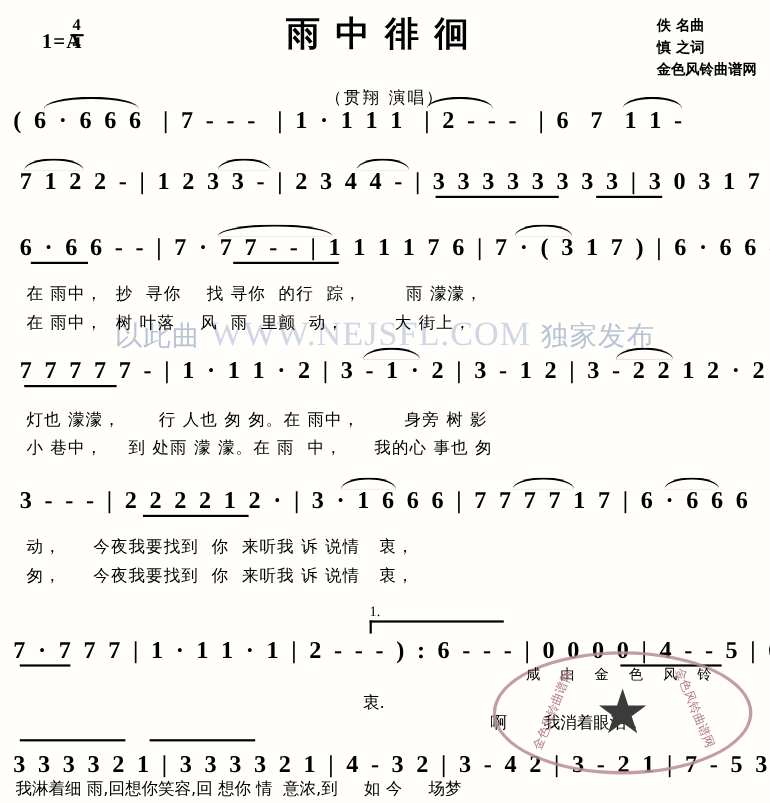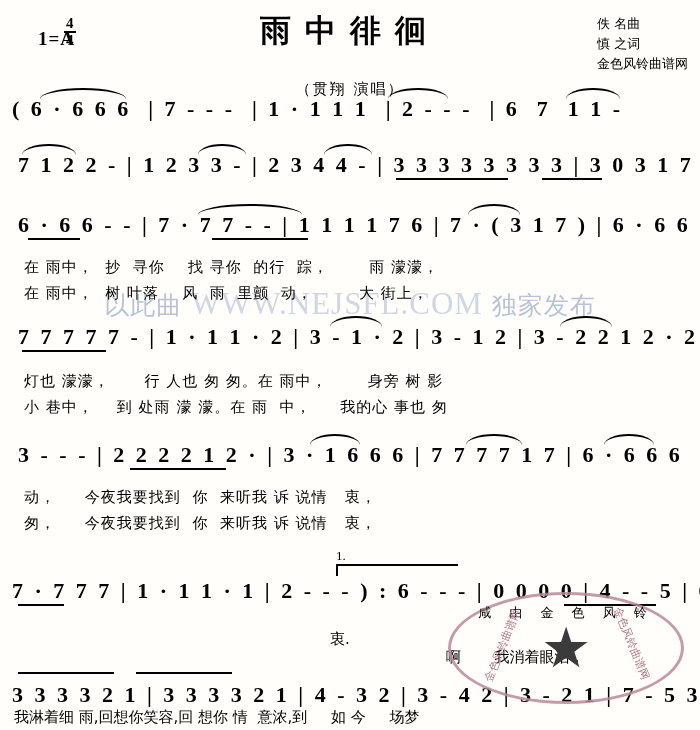--- a/index.html
+++ b/index.html
@@ -34,21 +34,21 @@
     font-family:"DejaVu Sans",sans-serif;
   }
   .subtitle{
     position:absolute;left:0;top:48px;width:700px;text-align:center;
     font-size:15px;letter-spacing:2px;margin-top:32px;
   }
   .credits{
     position:absolute;right:12px;top:14px;
     font-size:13px;line-height:1.55;text-align:left;
   }
-  .credits div{white-space:nowrap;}
+  .credits div{white-space:nowrap;font-weight:bold;}
 
   
   .row{
     position:absolute;left:0;width:700px;
     font-family:"Liberation Serif",serif;
     font-size:22px;font-weight:bold;
     white-space:pre;
     letter-spacing:0px;
   }
   .lyric{

